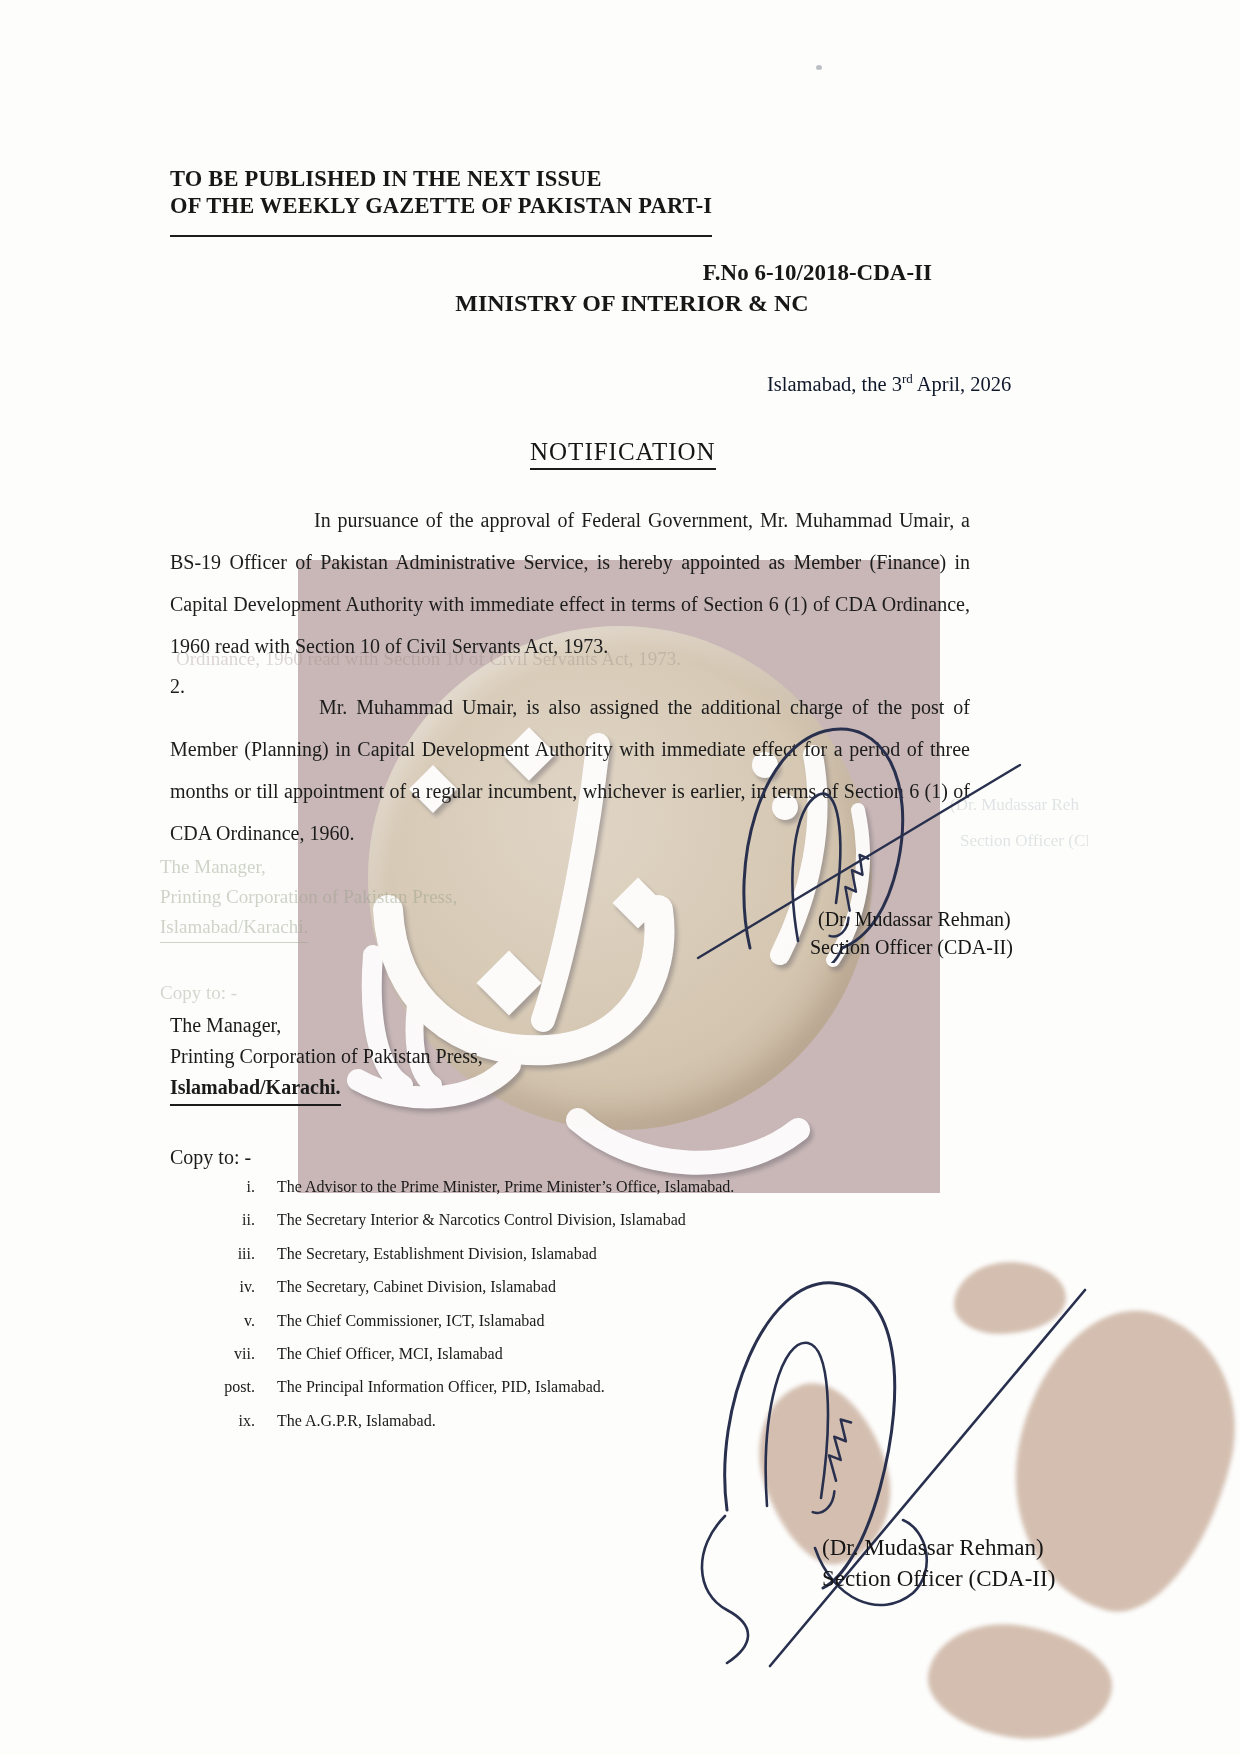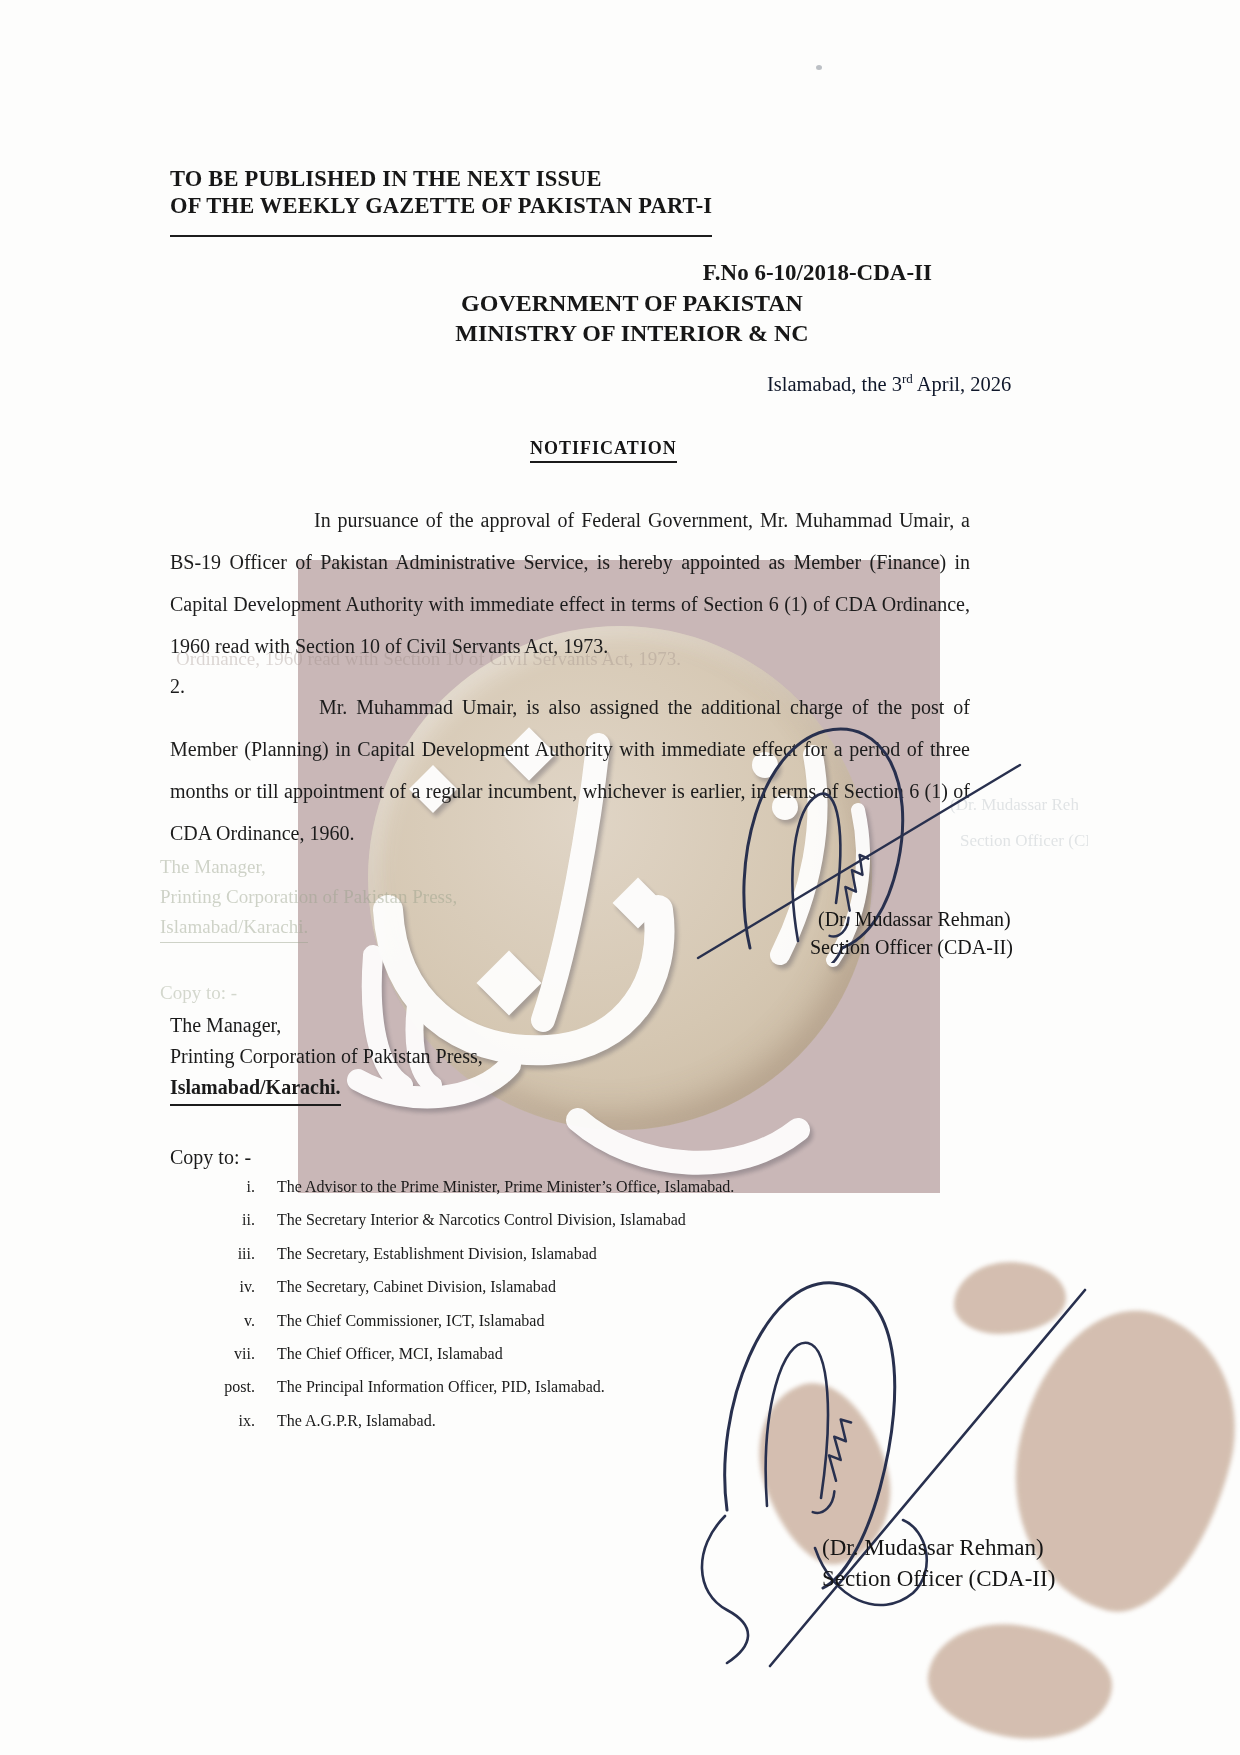--- a/index.html
+++ b/index.html
@@ -28,21 +28,21 @@
   .hdr { left:170px; top:165px; font-weight:bold; font-size:22.5px; line-height:27px; letter-spacing:.2px; color:#171717; }
   .hdr .u { display:inline-block; border-bottom:2.4px solid #1d1d1d; padding-bottom:16px; }
 
   .letterhead { left:332px; top:258px; width:600px; text-align:center; font-weight:bold;
     font-size:24px; line-height:30px; color:#171717; }
   .letterhead .fno { font-size:23px;text-align:right; }
 
   .dateline { left:767px; top:371px; font-size:20.5px; color:#0f172a; }
   .dateline sup { font-size:13px; }
 
-  .notif { left:530px; top:438px; font-weight:bold; font-size:18px; letter-spacing:1px; color:#151515; }
+  .notif { left:530px; top:438px; font-weight:normal; font-size:25px; letter-spacing:1px; color:#151515; }
   .notif .u { display:inline-block; border-bottom:2.5px solid #1b1b1b; padding-bottom:2px; }
 
   .bodypara { left:170px; width:800px; font-size:20px; line-height:42px; text-align:justify; color:#1c1c1c; }
   .p1 { top:479px; text-indent:144px; }
   .p2 { top:666px; text-indent:149px; }
   .p2num { left:170px; top:675px; font-size:20px; color:#1c1c1c; }
 
   .sigblock1 { left:818px; top:905px; font-size:20px; line-height:28px; color:#161616; }
   .sigblock1 .t2 { margin-left:-8px; }
   .sigblock2 { left:822px; top:1532px; font-size:23px; line-height:31px; color:#161616; }
@@ -116,21 +116,20 @@
   <div class="abs ghost-sig gs2">Section Officer (CDA-II)</div>
   <div class="abs speck"></div>
 
   <div class="abs hdr">
     <div>TO BE PUBLISHED IN THE NEXT ISSUE</div>
     <div><span class="u">OF THE WEEKLY GAZETTE OF PAKISTAN PART-I</span></div>
   </div>
 
   <div class="abs letterhead">
     <div class="fno">F.No 6-10/2018-CDA-II</div>
-    <div>GOVERNMENT OF PAKISTAN</div>
     <div>MINISTRY OF INTERIOR &amp; NC</div>
   </div>
 
   <div class="abs dateline"><span>Islamabad, the 3</span><sup>rd</sup><span> April, 2026</span></div>
 
   <div class="abs notif">
     <span class="u">NOTIFICATION</span>
   </div>
 
   <p class="abs bodypara p1">In pursuance of the approval of Federal Government, Mr. Muhammad Umair, a BS-19 Officer of Pakistan Administrative Service, is hereby appointed as Member (Finance) in Capital Development Authority with immediate effect in terms of Section 6 (1) of CDA Ordinance, 1960 read with Section 10 of Civil Servants Act, 1973.</p>

